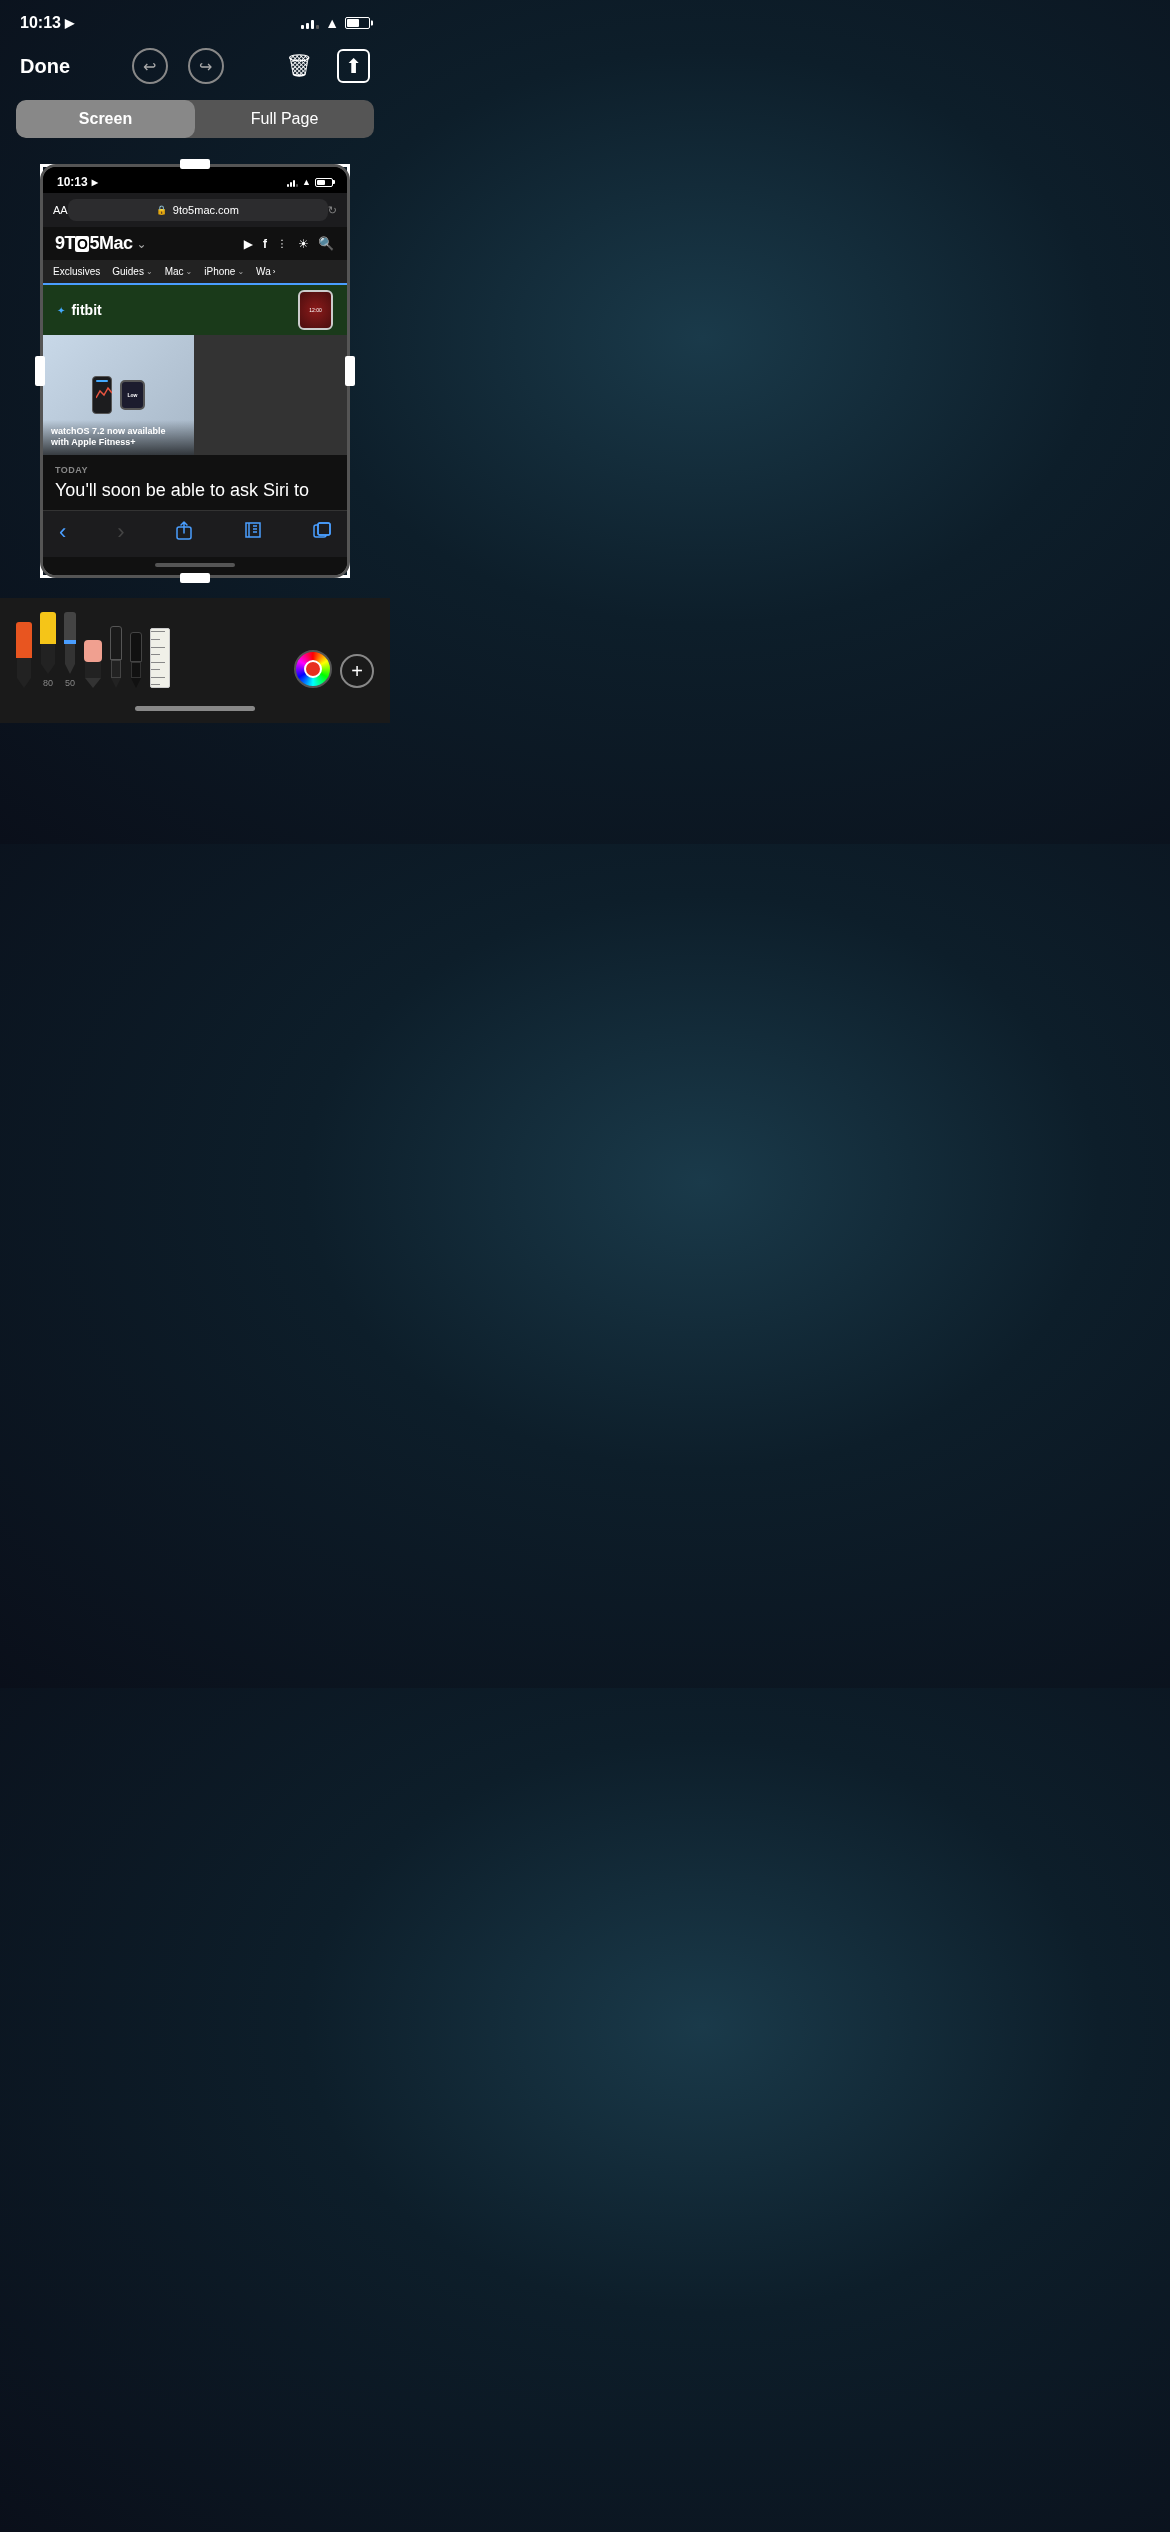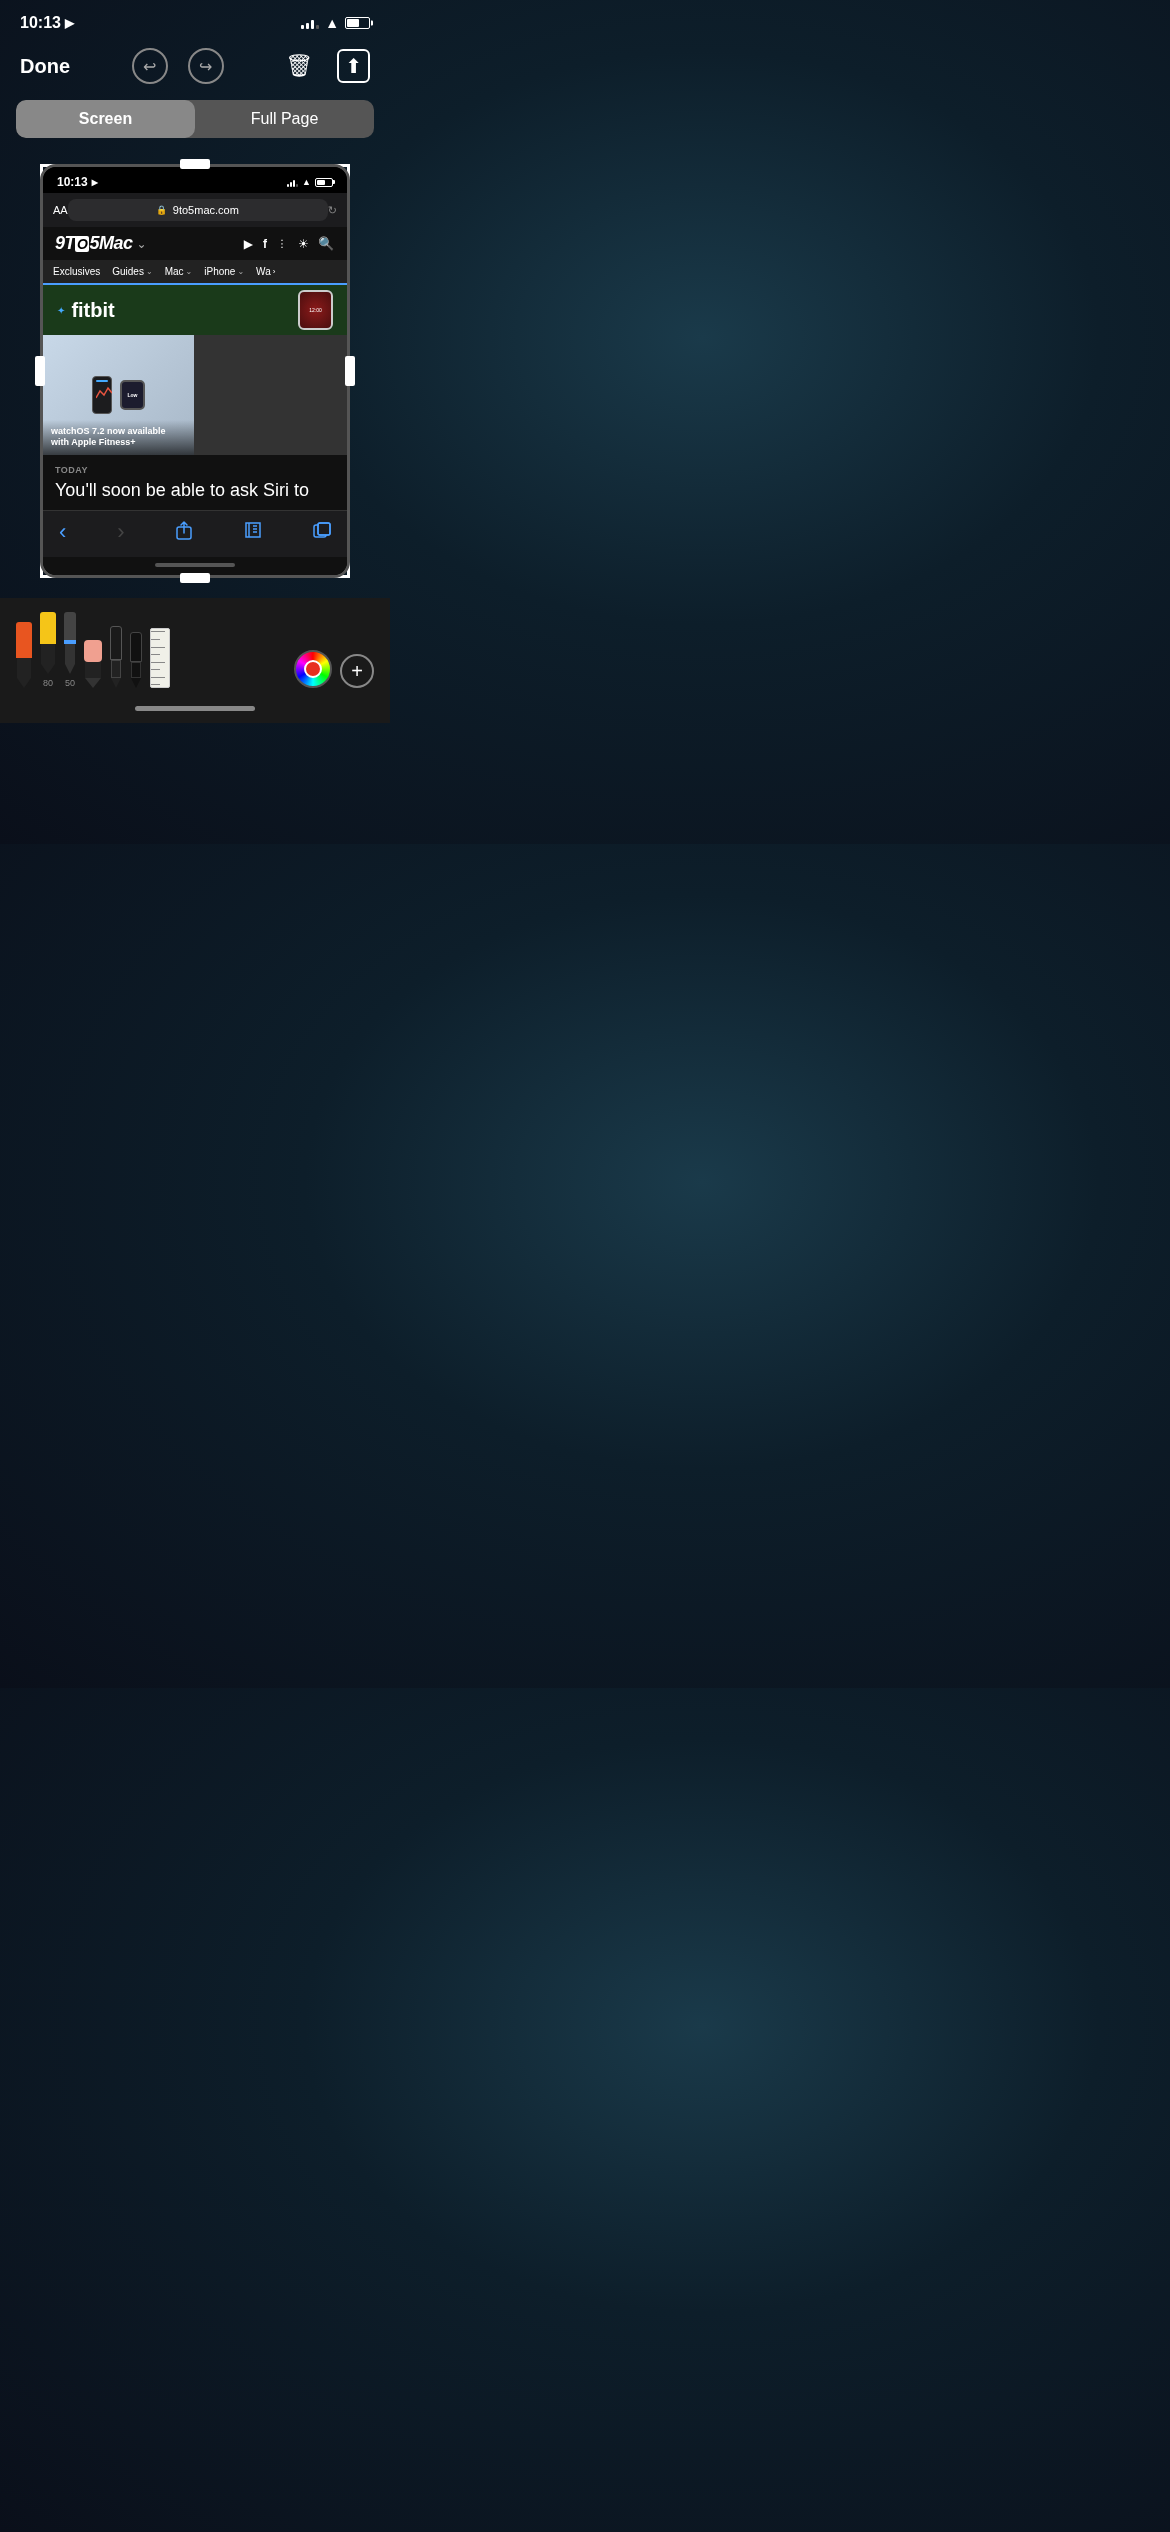--- a/index.html
+++ b/index.html
@@ -222,21 +222,20 @@
       padding: 6px 12px;
       display: flex;
       align-items: center;
       justify-content: space-between;
     }
     .site-logo {
       font-size: 18px;
       font-weight: 800;
       color: white;
       letter-spacing: -0.5px;
-      font-style: italic;
     }
     .site-logo span {
       display: inline-block;
       background: white;
       color: black;
       padding: 0 2px;
       border-radius: 2px;
       font-size: 14px;
     }
     .site-header-icons {
@@ -702,21 +701,21 @@
         <span class="nav-item" style="font-size:10px;">Exclusives</span>
         <span class="nav-item" style="font-size:10px;">Guides <span class="chevron">⌄</span></span>
         <span class="nav-item" style="font-size:10px;">Mac <span class="chevron">⌄</span></span>
         <span class="nav-item" style="font-size:10px;">iPhone <span class="chevron">⌄</span></span>
         <span class="nav-item" style="font-size:10px;">Wa <span style="font-size:8px;color:white;">›</span></span>
       </div>
 
       <div class="ad-banner">
         <div style="display:flex;align-items:center;gap:6px;">
           <span style="font-size:10px;color:#4af;">✦</span>
-          <span style="font-size:20px;font-weight:600;color:white;">fitbit</span>
+          <span style="font-size:14px;font-weight:600;color:white;">fitbit</span>
         </div>
         <div class="ad-watch">
           <span style="font-size:5px;color:white;">12:00</span>
         </div>
       </div>
 
       <div class="articles-grid">
 
 
 

